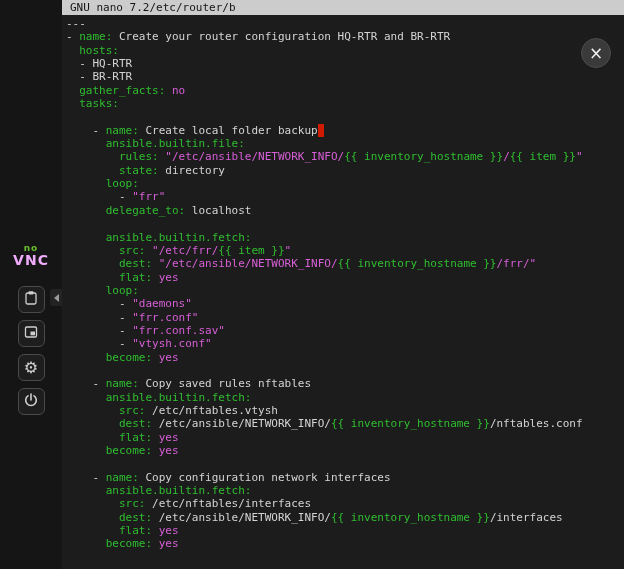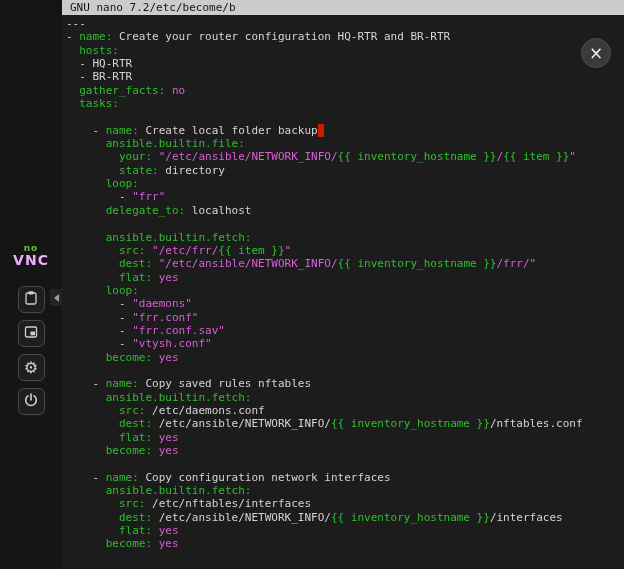--- a/index.html
+++ b/index.html
@@ -81,54 +81,54 @@
   </div>
 
   <div class="handle">
     <span class="handle-arrow"></span>
   </div>
 </div>
 
 <div class="terminal">
   <div class="titlebar">
     <span>GNU nano 7.2</span>
-    <span>/etc/become/b</span>
+    <span>/etc/router/b</span>
   </div>
   <div class="editor">
     <div>
         <div class="line"><span class="tok-p">---</span></div>
         <div class="line"><span class="tok-p">- </span><span class="tok-k">name:</span><span class="tok-p"> Create your router configuration HQ-RTR and BR-RTR</span></div>
         <div class="line"><span class="tok-p">  </span><span class="tok-k">hosts:</span></div>
         <div class="line"><span class="tok-p">  - HQ-RTR</span></div>
         <div class="line"><span class="tok-p">  - BR-RTR</span></div>
         <div class="line"><span class="tok-p">  </span><span class="tok-k">gather_facts:</span><span class="tok-p"> </span><span class="tok-s">no</span></div>
         <div class="line"><span class="tok-p">  </span><span class="tok-k">tasks:</span></div>
         <div class="line"> </div>
         <div class="line"><span class="tok-p">    - </span><span class="tok-k">name:</span><span class="tok-p"> Create local folder backup</span><span class="tok-cur"> </span></div>
         <div class="line"><span class="tok-p">      </span><span class="tok-k">ansible.builtin.file:</span></div>
-        <div class="line"><span class="tok-p">        </span><span class="tok-k">your:</span><span class="tok-p"> </span><span class="tok-s">"/etc/ansible/NETWORK_INFO/</span><span class="tok-j">{{ inventory_hostname }}</span><span class="tok-s">/</span><span class="tok-j">{{ item }}</span><span class="tok-s">"</span></div>
+        <div class="line"><span class="tok-p">        </span><span class="tok-k">rules:</span><span class="tok-p"> </span><span class="tok-s">"/etc/ansible/NETWORK_INFO/</span><span class="tok-j">{{ inventory_hostname }}</span><span class="tok-s">/</span><span class="tok-j">{{ item }}</span><span class="tok-s">"</span></div>
         <div class="line"><span class="tok-p">        </span><span class="tok-k">state:</span><span class="tok-p"> directory</span></div>
         <div class="line"><span class="tok-p">      </span><span class="tok-k">loop:</span></div>
         <div class="line"><span class="tok-p">        - </span><span class="tok-s">"frr"</span></div>
         <div class="line"><span class="tok-p">      </span><span class="tok-k">delegate_to:</span><span class="tok-p"> localhost</span></div>
         <div class="line"> </div>
         <div class="line"><span class="tok-p">      </span><span class="tok-k">ansible.builtin.fetch:</span></div>
         <div class="line"><span class="tok-p">        </span><span class="tok-k">src:</span><span class="tok-p"> </span><span class="tok-s">"/etc/frr/</span><span class="tok-j">{{ item }}</span><span class="tok-s">"</span></div>
         <div class="line"><span class="tok-p">        </span><span class="tok-k">dest:</span><span class="tok-p"> </span><span class="tok-s">"/etc/ansible/NETWORK_INFO/</span><span class="tok-j">{{ inventory_hostname }}</span><span class="tok-s">/frr/"</span></div>
         <div class="line"><span class="tok-p">        </span><span class="tok-k">flat:</span><span class="tok-p"> </span><span class="tok-s">yes</span></div>
         <div class="line"><span class="tok-p">      </span><span class="tok-k">loop:</span></div>
         <div class="line"><span class="tok-p">        - </span><span class="tok-s">"daemons"</span></div>
         <div class="line"><span class="tok-p">        - </span><span class="tok-s">"frr.conf"</span></div>
         <div class="line"><span class="tok-p">        - </span><span class="tok-s">"frr.conf.sav"</span></div>
         <div class="line"><span class="tok-p">        - </span><span class="tok-s">"vtysh.conf"</span></div>
         <div class="line"><span class="tok-p">      </span><span class="tok-k">become:</span><span class="tok-p"> </span><span class="tok-s">yes</span></div>
         <div class="line"> </div>
         <div class="line"><span class="tok-p">    - </span><span class="tok-k">name:</span><span class="tok-p"> Copy saved rules nftables</span></div>
         <div class="line"><span class="tok-p">      </span><span class="tok-k">ansible.builtin.fetch:</span></div>
-        <div class="line"><span class="tok-p">        </span><span class="tok-k">src:</span><span class="tok-p"> /etc/daemons.conf</span></div>
+        <div class="line"><span class="tok-p">        </span><span class="tok-k">src:</span><span class="tok-p"> /etc/nftables.vtysh</span></div>
         <div class="line"><span class="tok-p">        </span><span class="tok-k">dest:</span><span class="tok-p"> /etc/ansible/NETWORK_INFO/</span><span class="tok-j">{{ inventory_hostname }}</span><span class="tok-p">/nftables.conf</span></div>
         <div class="line"><span class="tok-p">        </span><span class="tok-k">flat:</span><span class="tok-p"> </span><span class="tok-s">yes</span></div>
         <div class="line"><span class="tok-p">      </span><span class="tok-k">become:</span><span class="tok-p"> </span><span class="tok-s">yes</span></div>
         <div class="line"> </div>
         <div class="line"><span class="tok-p">    - </span><span class="tok-k">name:</span><span class="tok-p"> Copy configuration network interfaces</span></div>
         <div class="line"><span class="tok-p">      </span><span class="tok-k">ansible.builtin.fetch:</span></div>
         <div class="line"><span class="tok-p">        </span><span class="tok-k">src:</span><span class="tok-p"> /etc/nftables/interfaces</span></div>
         <div class="line"><span class="tok-p">        </span><span class="tok-k">dest:</span><span class="tok-p"> /etc/ansible/NETWORK_INFO/</span><span class="tok-j">{{ inventory_hostname }}</span><span class="tok-p">/interfaces</span></div>
         <div class="line"><span class="tok-p">        </span><span class="tok-k">flat:</span><span class="tok-p"> </span><span class="tok-s">yes</span></div>
         <div class="line"><span class="tok-p">      </span><span class="tok-k">become:</span><span class="tok-p"> </span><span class="tok-s">yes</span></div>

